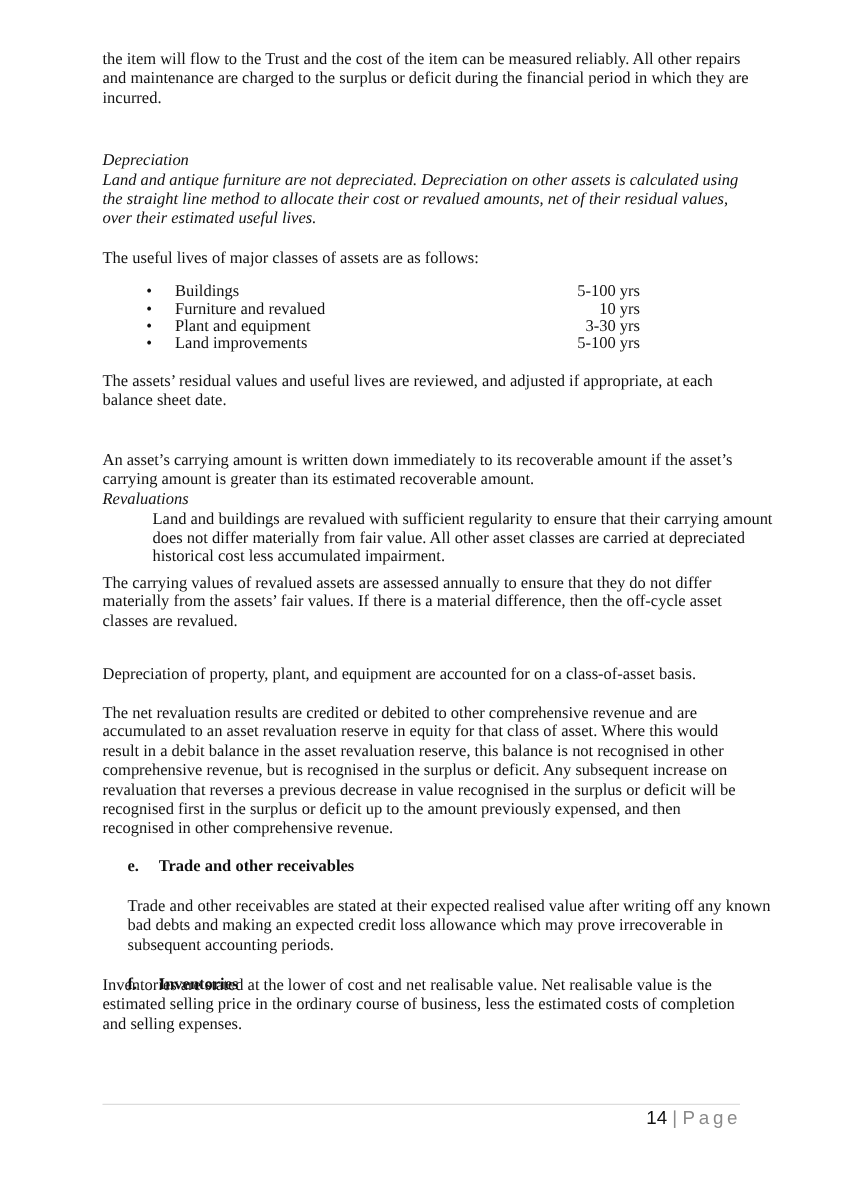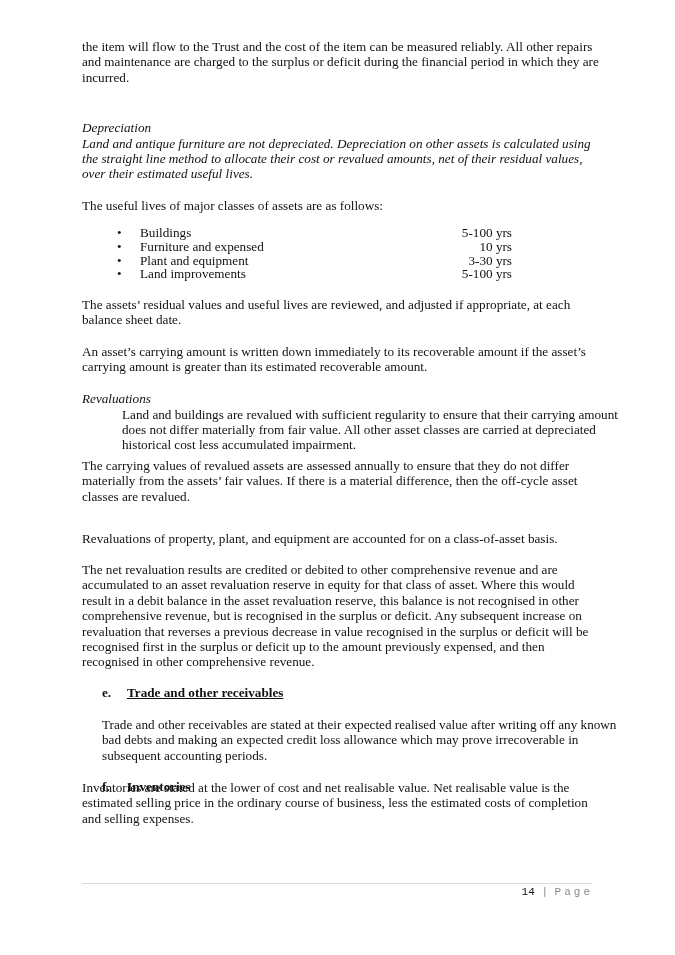--- a/index.html
+++ b/index.html
@@ -13,21 +13,21 @@
   p { margin: 0; }
   .italic { font-style: italic; }
   .list { list-style: none; margin: 0; padding: 0; }
   .list li { position: relative; height: 13.8px; line-height: 13.8px; }
   .list .bullet { position: absolute; left: 35px; }
   .list .name { position: absolute; left: 58px; }
   .list .val { position: absolute; right: 90px; text-align: center; }
   .heading { font-weight: bold; }
   .heading .letter { display: inline-block; width: 25px; margin-left: 20px; }
   .footer-rule { position: absolute; left: 82px; top: 883px; width: 510px; height: 1px; background: #dcdcdc; }
-  .footer { position: absolute; right: 82px; top: 886px; font-family: Liberation Mono, monospace; font-size: 11px; color: #111; }
+  .footer { position: absolute; right: 82px; top: 886px; font-family: Liberation Sans, sans-serif; font-size: 15px; color: #111; }
   .footer .pg { color: #8a8a8a; letter-spacing: 3px; }
   .footer .sep { color: #8a8a8a; }
 </style>
 </head>
 <body>
 
 <div class="page">
 
   <p class="blk" style="top:39px;">the item will flow to the Trust and the cost of the item can be measured reliably.  All other repairs and maintenance are charged to the surplus or deficit during the financial period in which they are incurred.</p>
 
@@ -37,49 +37,49 @@
   <p class="blk" style="top:198px;">The useful lives of major classes of assets are as follows:</p>
 
   <ul class="list blk" style="top:226px;">
     <li>
       <span class="bullet">•</span>
       <span class="name">Buildings</span>
       <span class="val">5-100 yrs</span>
     </li>
     <li>
       <span class="bullet">•</span>
-      <span class="name">Furniture and expensed</span>
+      <span class="name">Furniture and revalued</span>
       <span class="val">10 yrs</span>
     </li>
     <li>
       <span class="bullet">•</span>
       <span class="name">Plant and equipment</span>
       <span class="val">3-30 yrs</span>
     </li>
     <li>
       <span class="bullet">•</span>
       <span class="name">Land improvements</span>
       <span class="val">5-100 yrs</span>
     </li>
   </ul>
 
   <p class="blk" style="top:297px;">The assets’ residual values and useful lives are reviewed, and adjusted if appropriate, at each balance sheet date.</p>
 
-  <p class="blk" style="top:344px;">An asset’s carrying amount is written down immediately to its recoverable amount if the asset’s carrying amount is greater than its estimated recoverable amount.</p>
+  <p class="blk" style="top:360px;">An asset’s carrying amount is written down immediately to its recoverable amount if the asset’s carrying amount is greater than its estimated recoverable amount.</p>
 
   <p class="blk italic" style="top:391px;">Revaluations</p>
   <p class="blk" style="top:406.5px;margin-left:40px;">Land and buildings are revalued with sufficient regularity to ensure that their carrying amount does not differ materially from fair value. All other asset classes are carried at depreciated historical cost less accumulated impairment.</p>
 
   <p class="blk" style="top:458px;">The carrying values of revalued assets are assessed annually to ensure that they do not differ materially from the assets’ fair values. If there is a material difference, then the off-cycle asset classes are revalued.</p>
 
-  <p class="blk" style="top:531px;">Revaluations of property, plant, and equipment are accounted for on a class-of-asset basis.</p>
+  <p class="blk" style="top:531px;">Depreciation of property, plant, and equipment are accounted for on a class-of-asset basis.</p>
 
   <p class="blk" style="top:562px;">The net revaluation results are credited or debited to other comprehensive revenue and are accumulated to an asset revaluation reserve in equity for that class of asset. Where this would result in a debit balance in the asset revaluation reserve, this balance is not recognised in other comprehensive revenue, but is recognised in the surplus or deficit. Any subsequent increase on revaluation that reverses a previous decrease in value recognised in the surplus or deficit will be recognised first in the surplus or deficit up to the amount previously expensed, and then recognised in other comprehensive revenue.</p>
 
-  <p class="blk heading" style="top:685px;text-decoration:underline;">
+  <p class="blk heading" style="top:685px;">
     <span class="letter">e.</span><span>Trade and other receivables</span>
   </p>
   <p class="blk" style="top:717px;margin-left:20px;">Trade and other receivables are stated at their expected realised value after writing off any known bad debts and making an expected credit loss allowance which may prove irrecoverable in subsequent accounting periods.</p>
 
   <p class="blk heading" style="top:779px;">
     <span class="letter">f.</span><span>Inventories</span>
   </p>
   <p class="blk" style="top:780px;font-family:Liberation Serif, serif;">Inventories are stated at the lower of cost and net realisable value.  Net realisable value is the estimated selling price in the ordinary course of business, less the estimated costs of completion and selling expenses.</p>
 </div>
 

